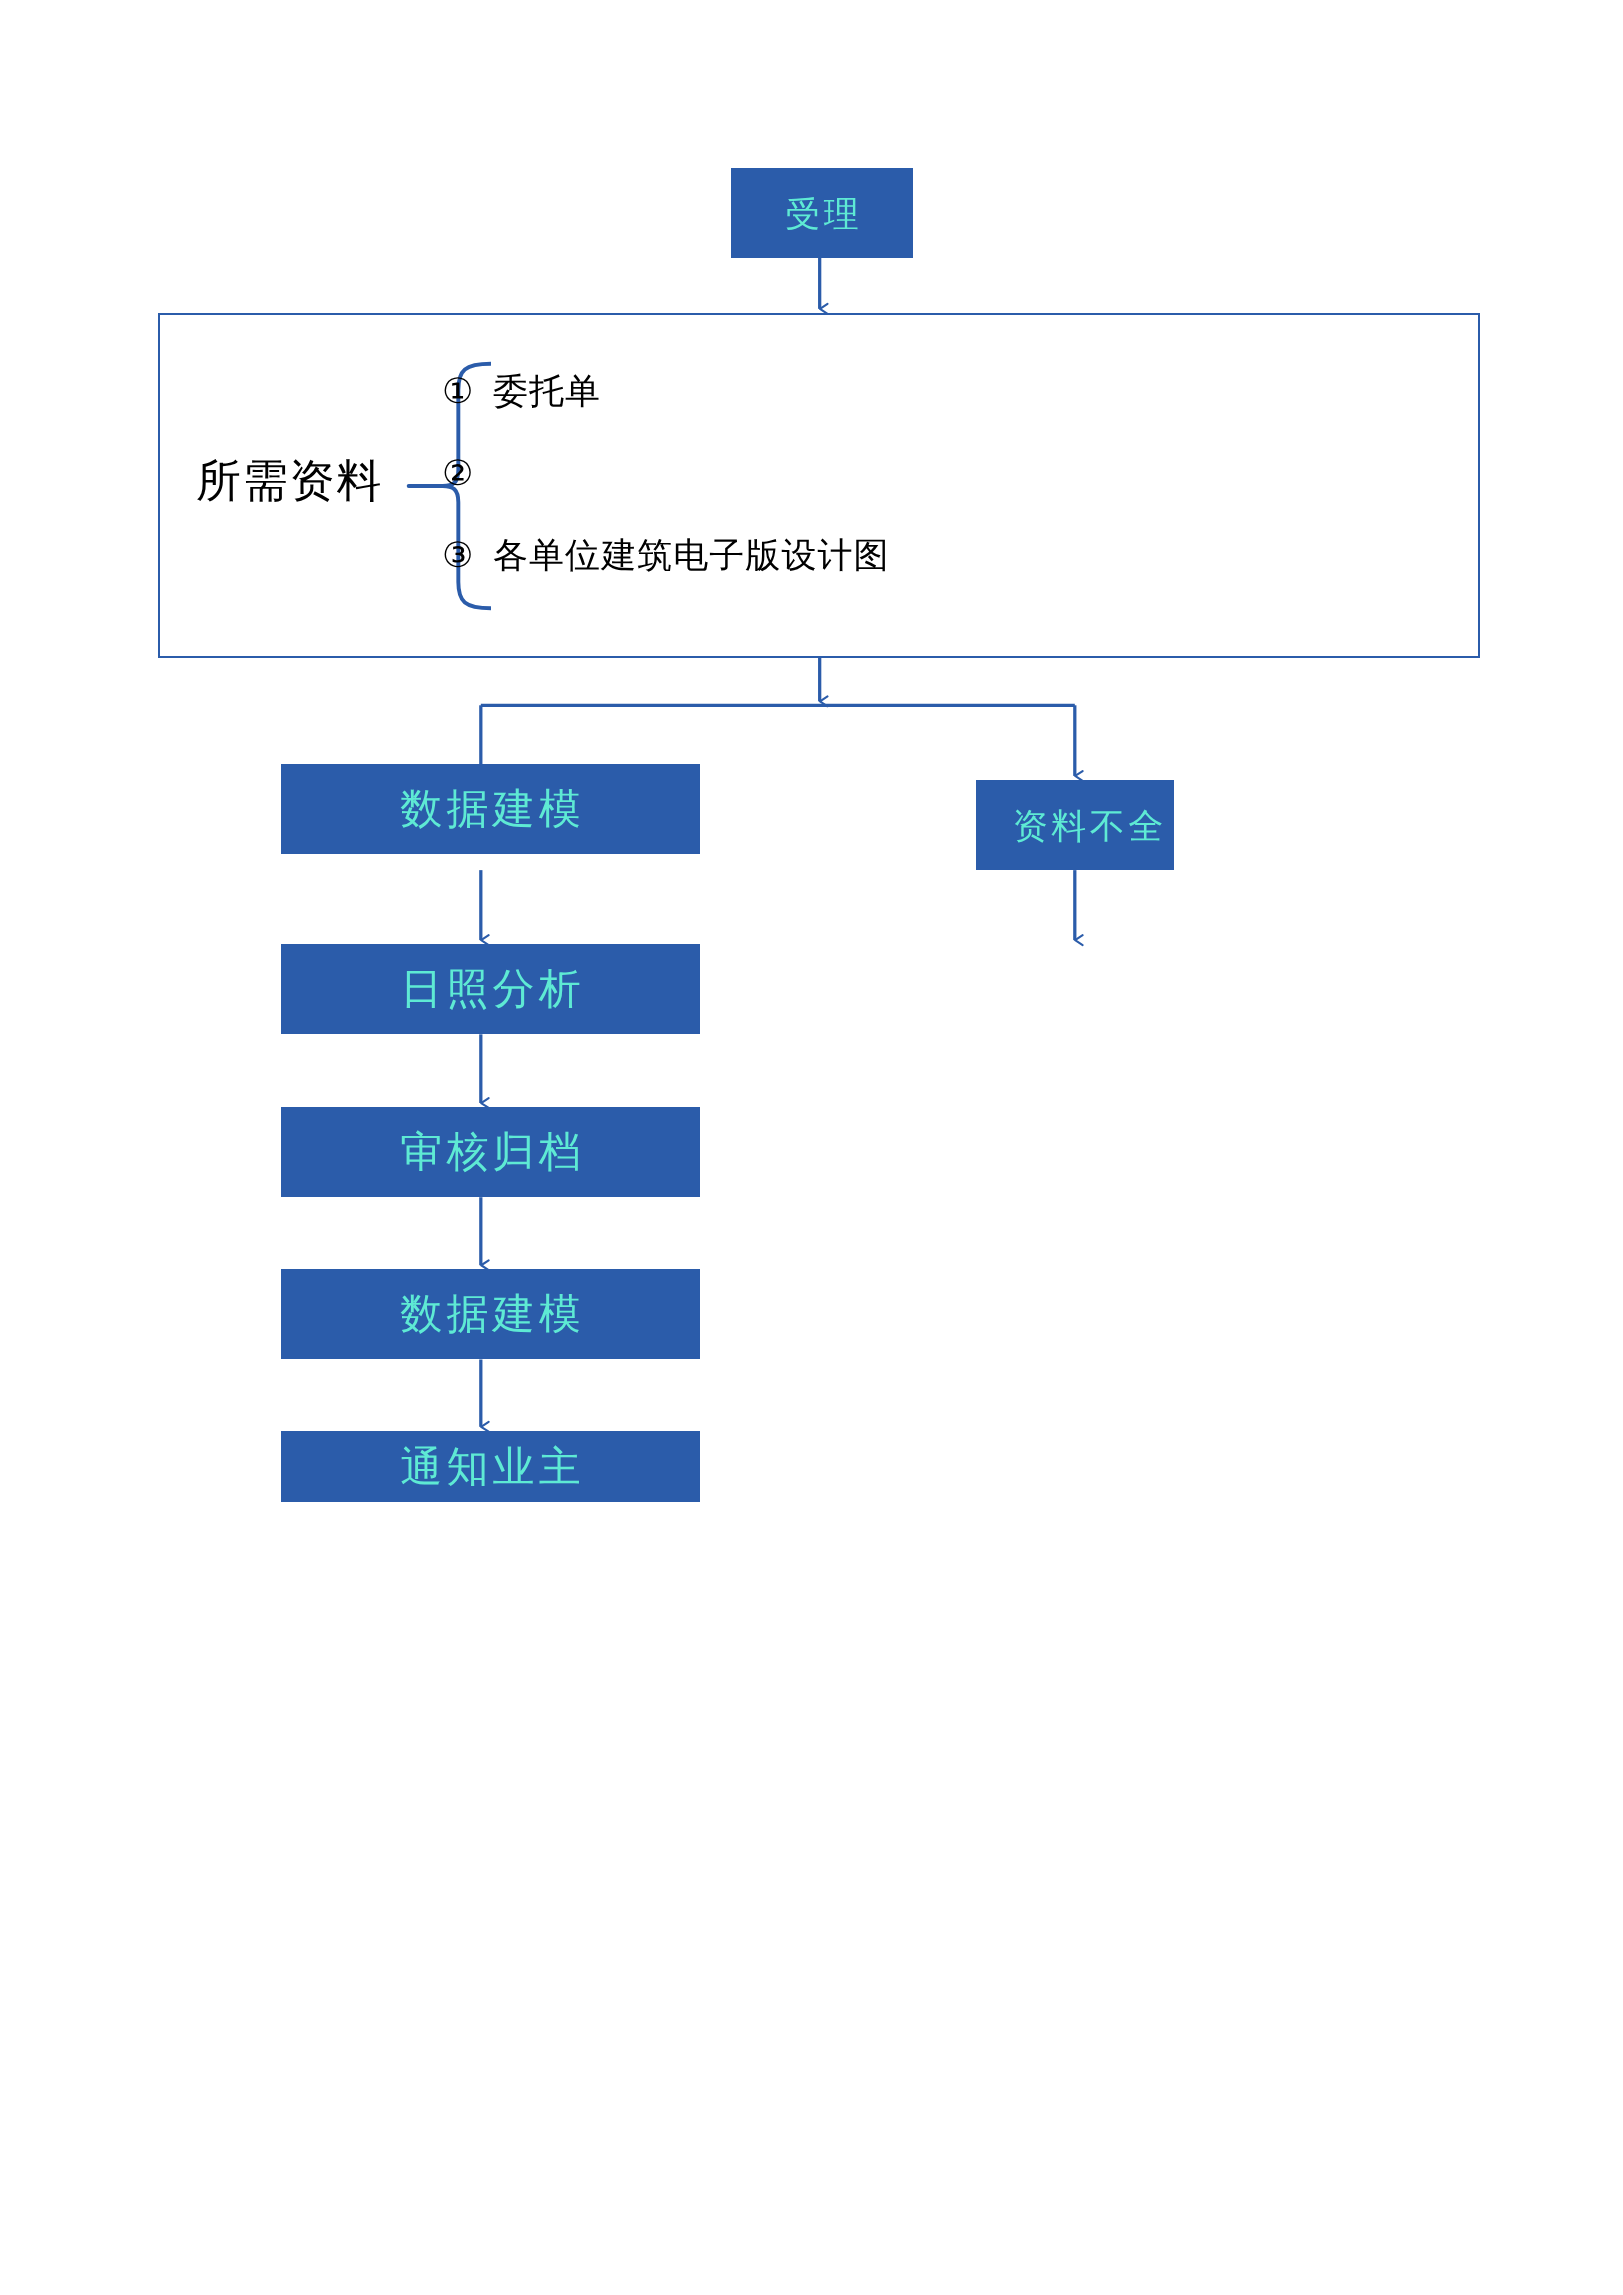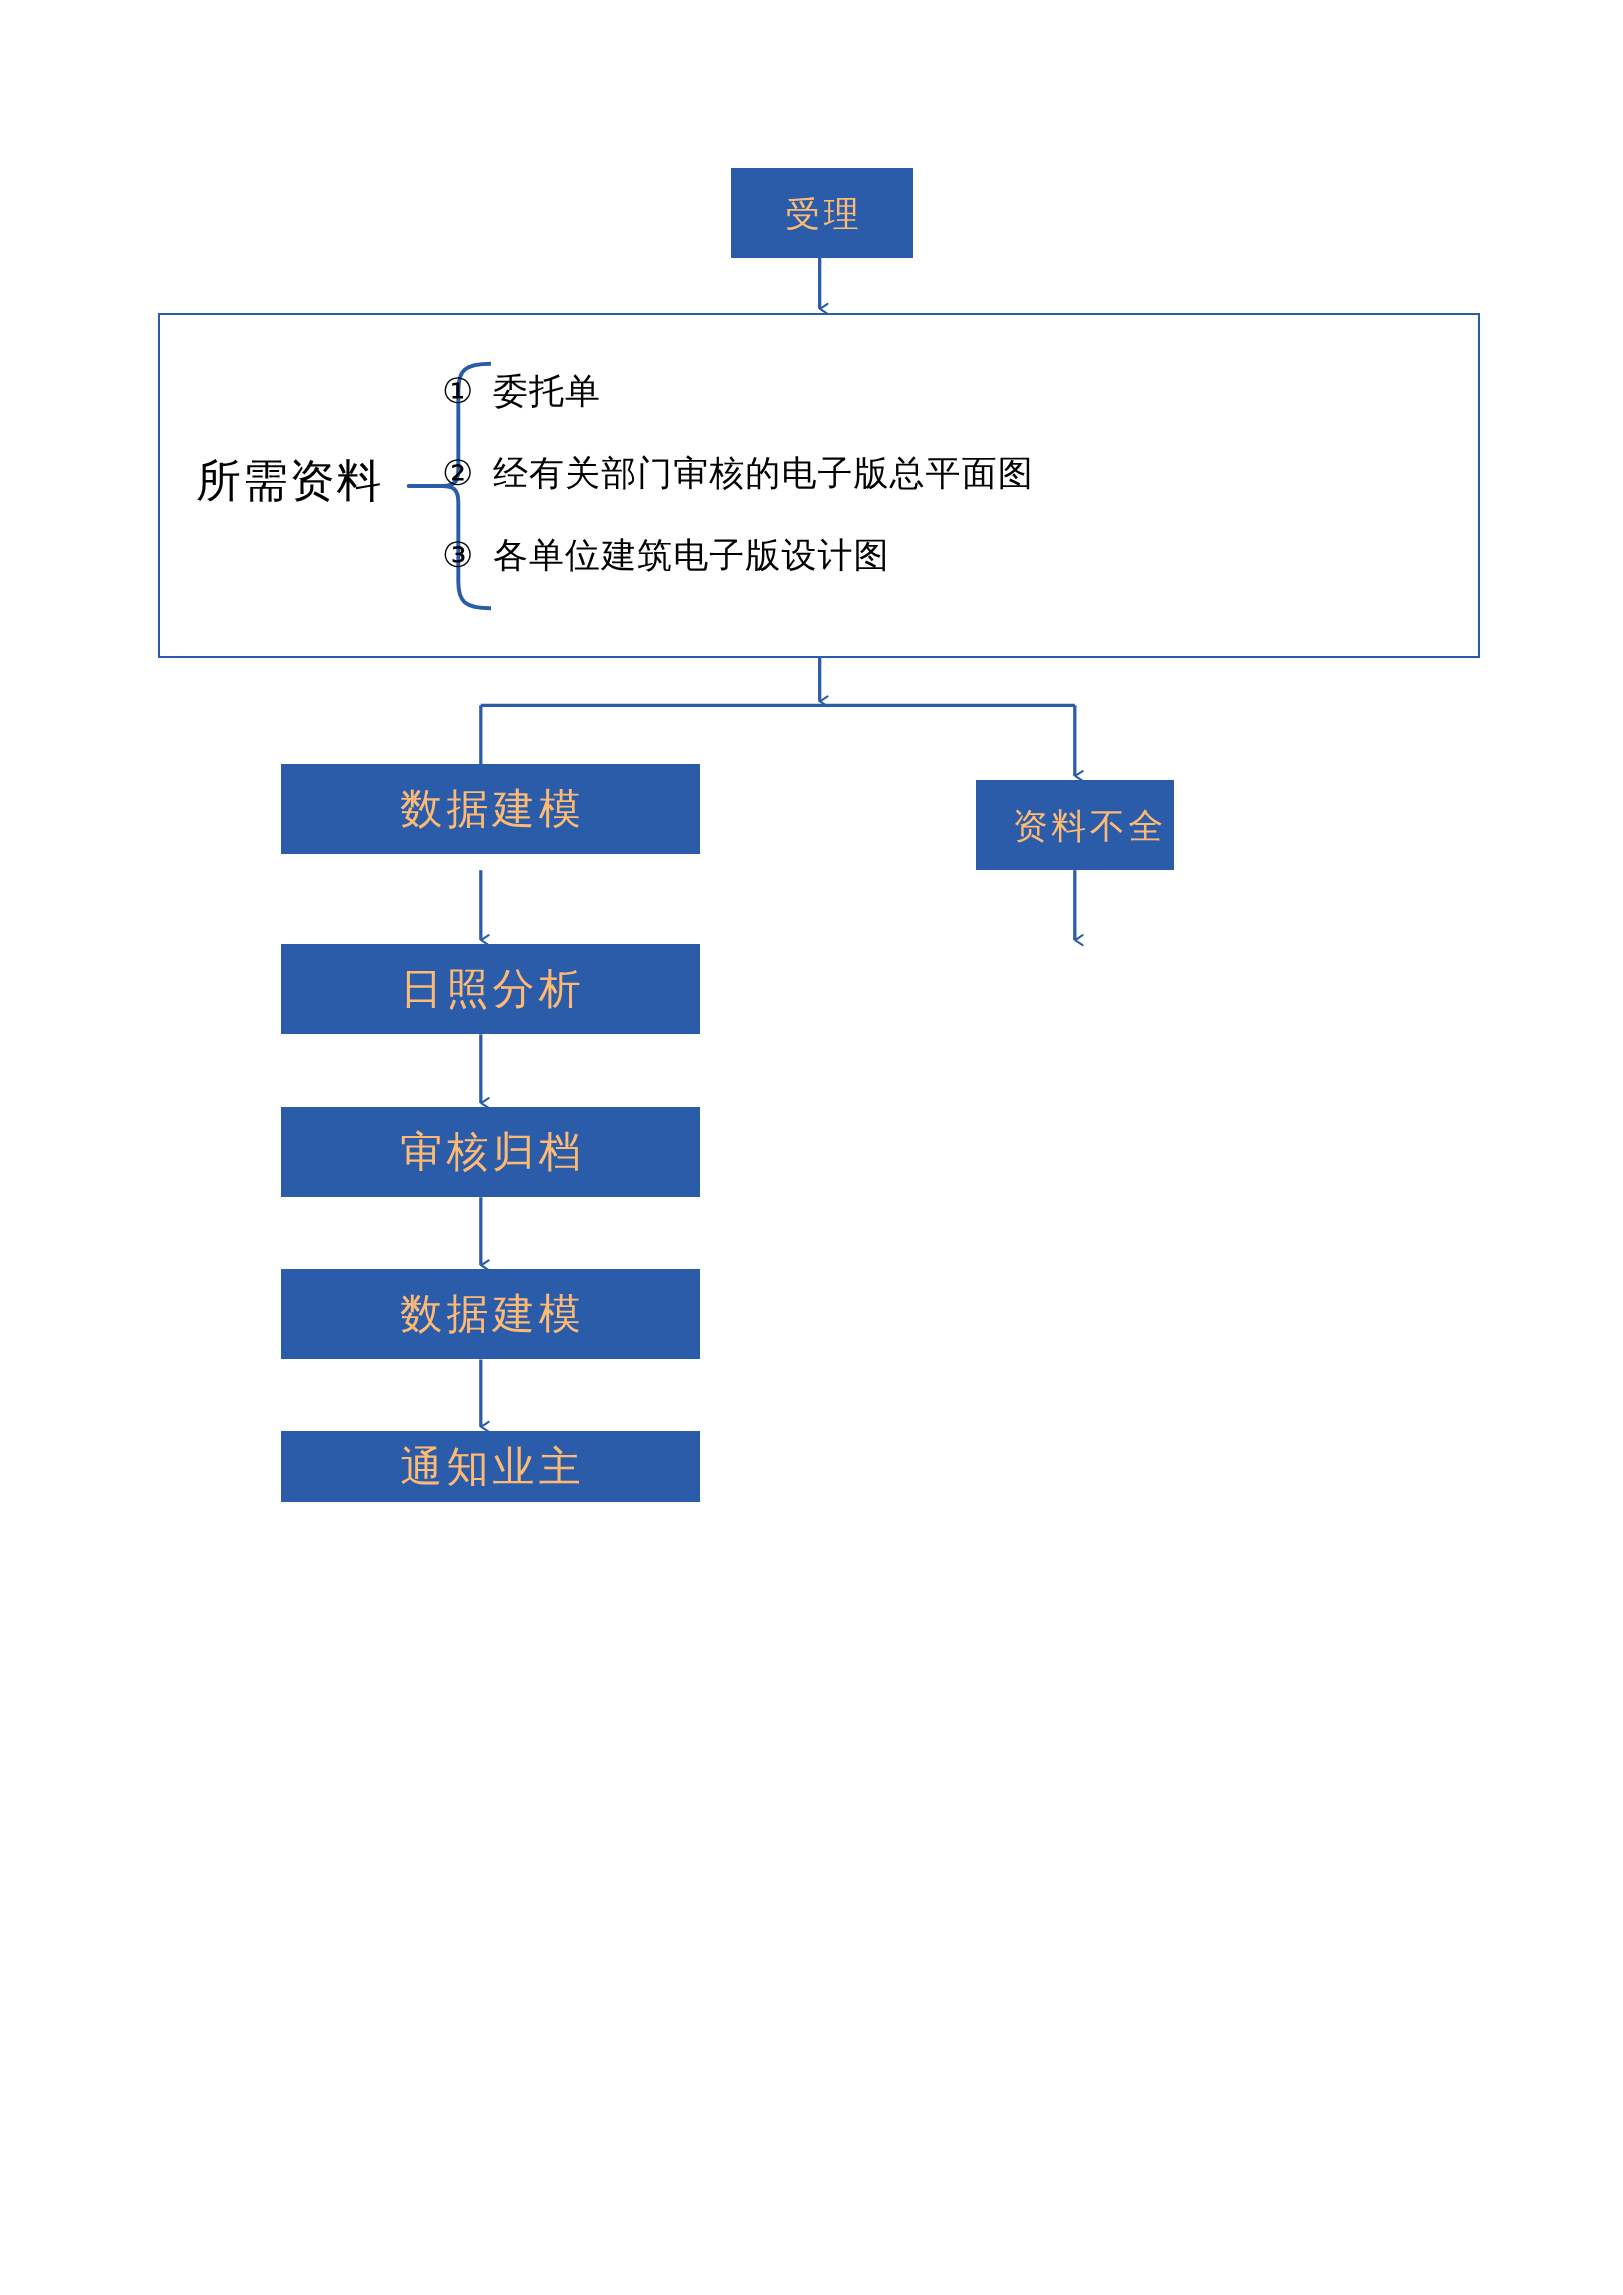--- a/index.html
+++ b/index.html
@@ -15,21 +15,21 @@
     position: relative;
     width: 1623px;
     height: 2295px;
     background: #ffffff;
     overflow: hidden;
   }
   
   .node {
     position: absolute;
     background: #2B5CAA;
-    color: #fdba74;
+    color: #5eead4;
     display: flex;
     align-items: center;
     justify-content: center;
     letter-spacing: 0.10em;
     text-indent: 0.10em;
     font-weight: 400;
     line-height: 1;
     box-sizing: border-box;
   }
   .node-accept   { left: 731px; top: 168px;  width: 182px; height: 90px; font-size: 35px; }
@@ -162,21 +162,20 @@
     <line x1="24" y1="191" x2="76" y2="191" stroke="#2B5CAA" stroke-width="6" stroke-linecap="round"></line>
   </svg>
 
   <div class="req-list">
     <div class="req-item">
       <span class="req-marker">①</span>
       <span class="req-text">委托单</span>
     </div>
     <div class="req-item">
       <span class="req-marker">②</span>
-      <span class="req-text">经有关部门审核的电子版总平面图</span>
     </div>
     <div class="req-item">
       <span class="req-marker">③</span>
       <span class="req-text">各单位建筑电子版设计图</span>
     </div>
   </div>
 
   <div class="node node-left n-model">数据建模</div>
   <div class="node node-left n-sun">日照分析</div>
   <div class="node node-left n-report">审核归档</div>

